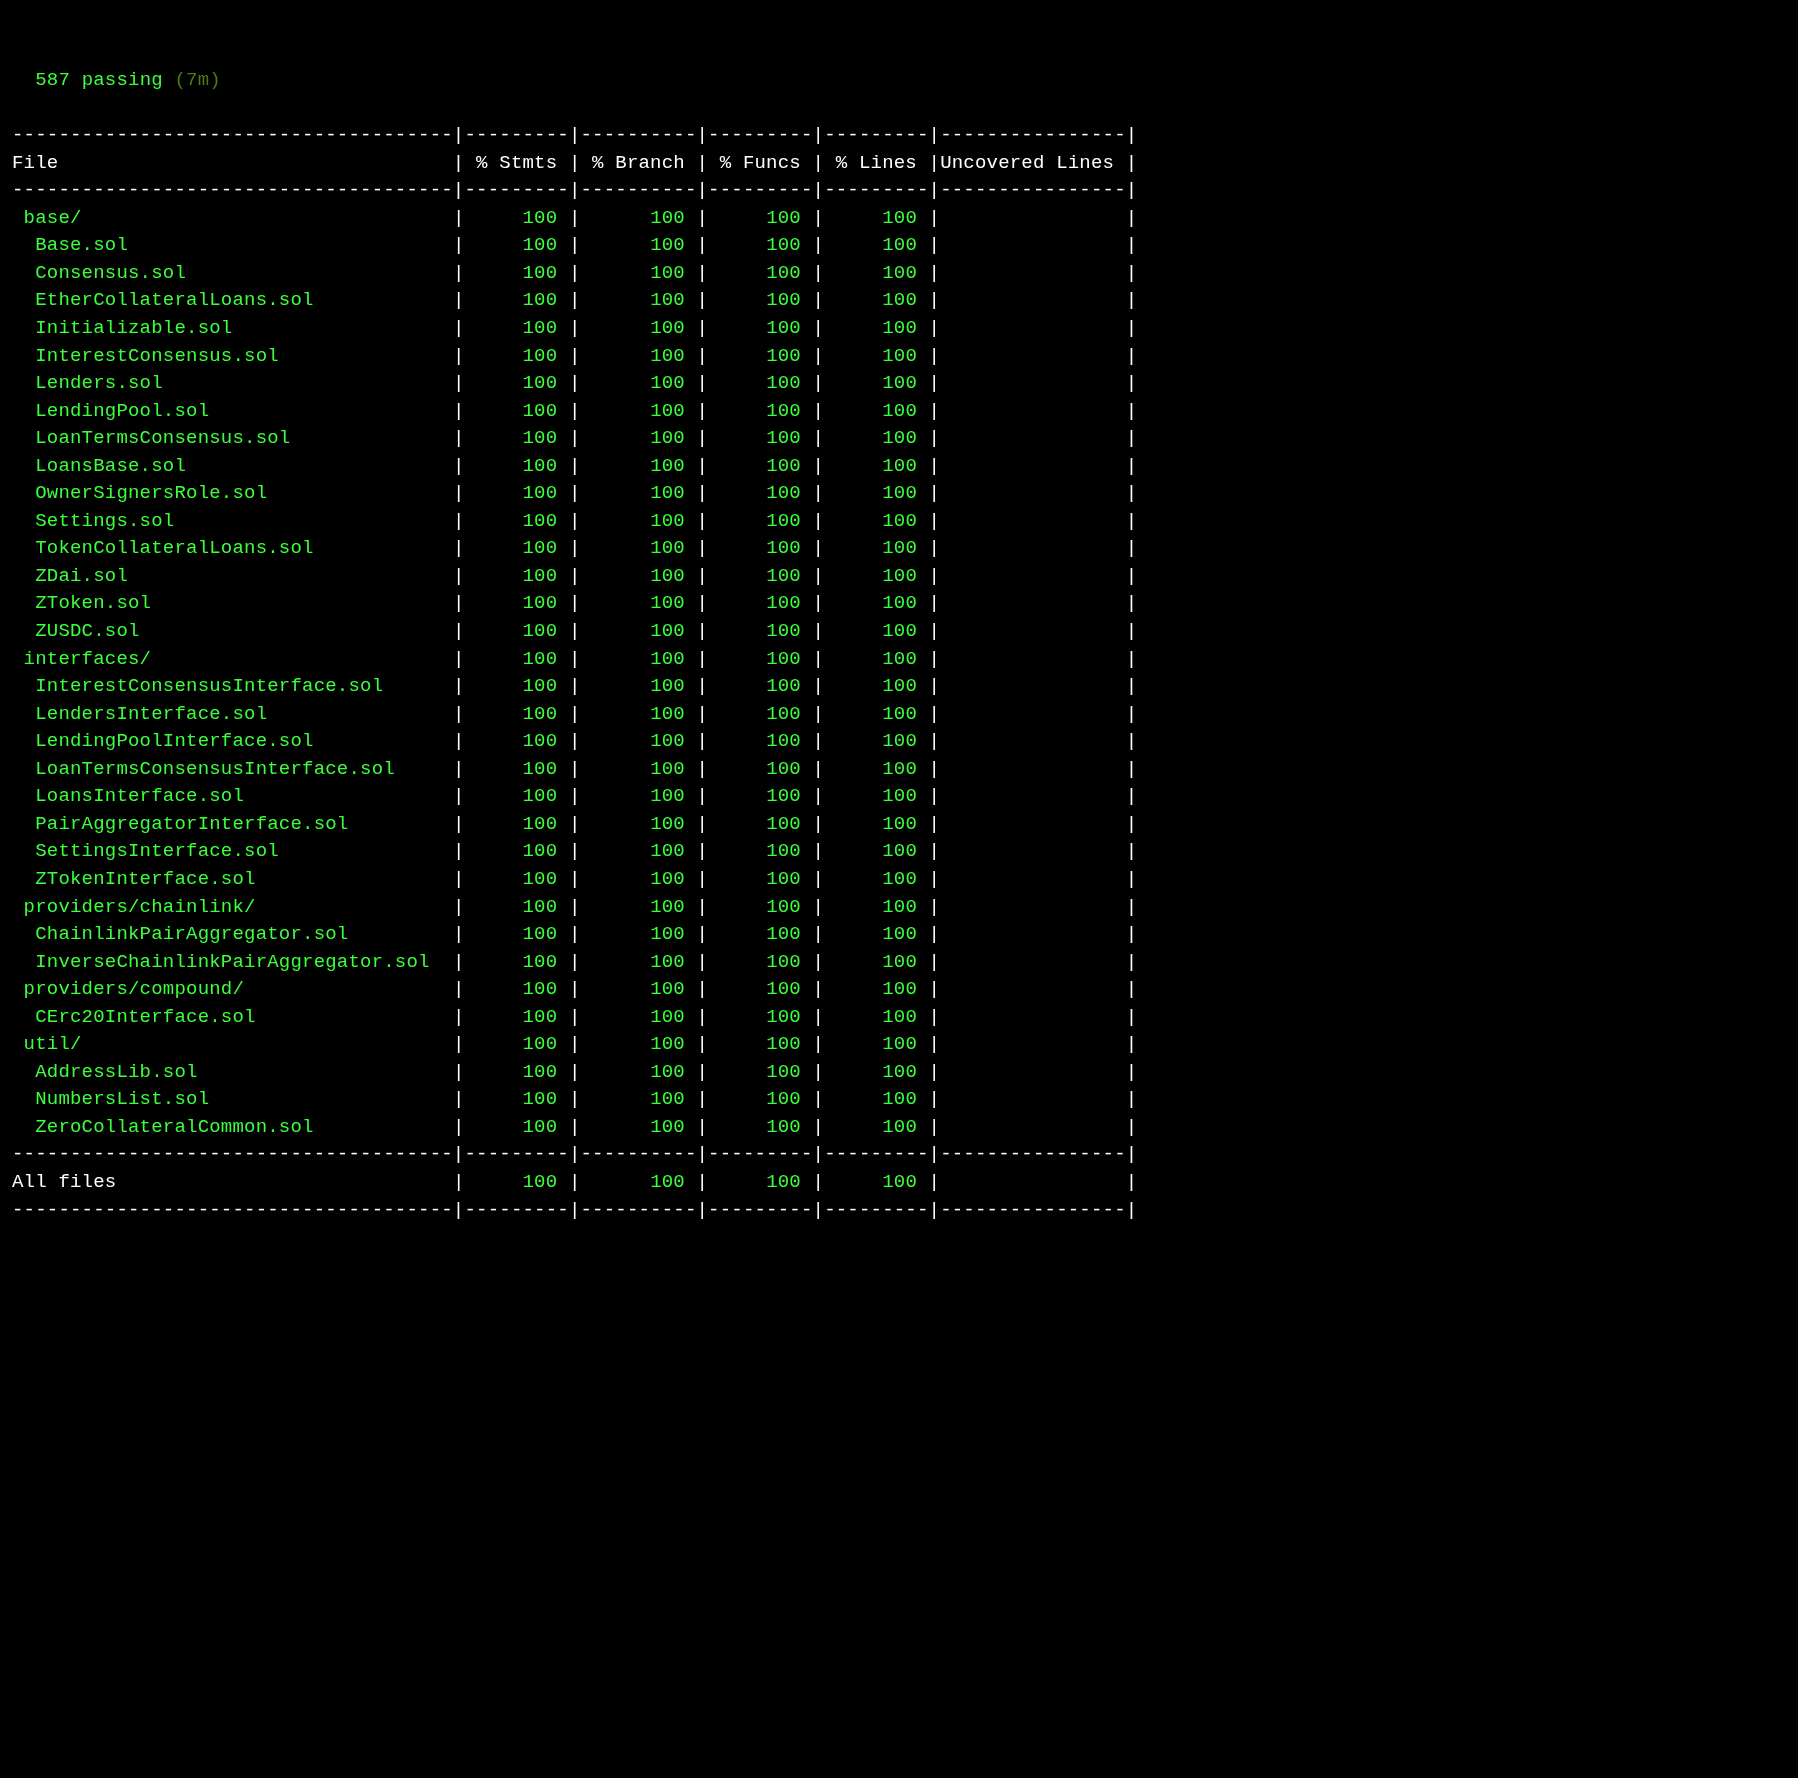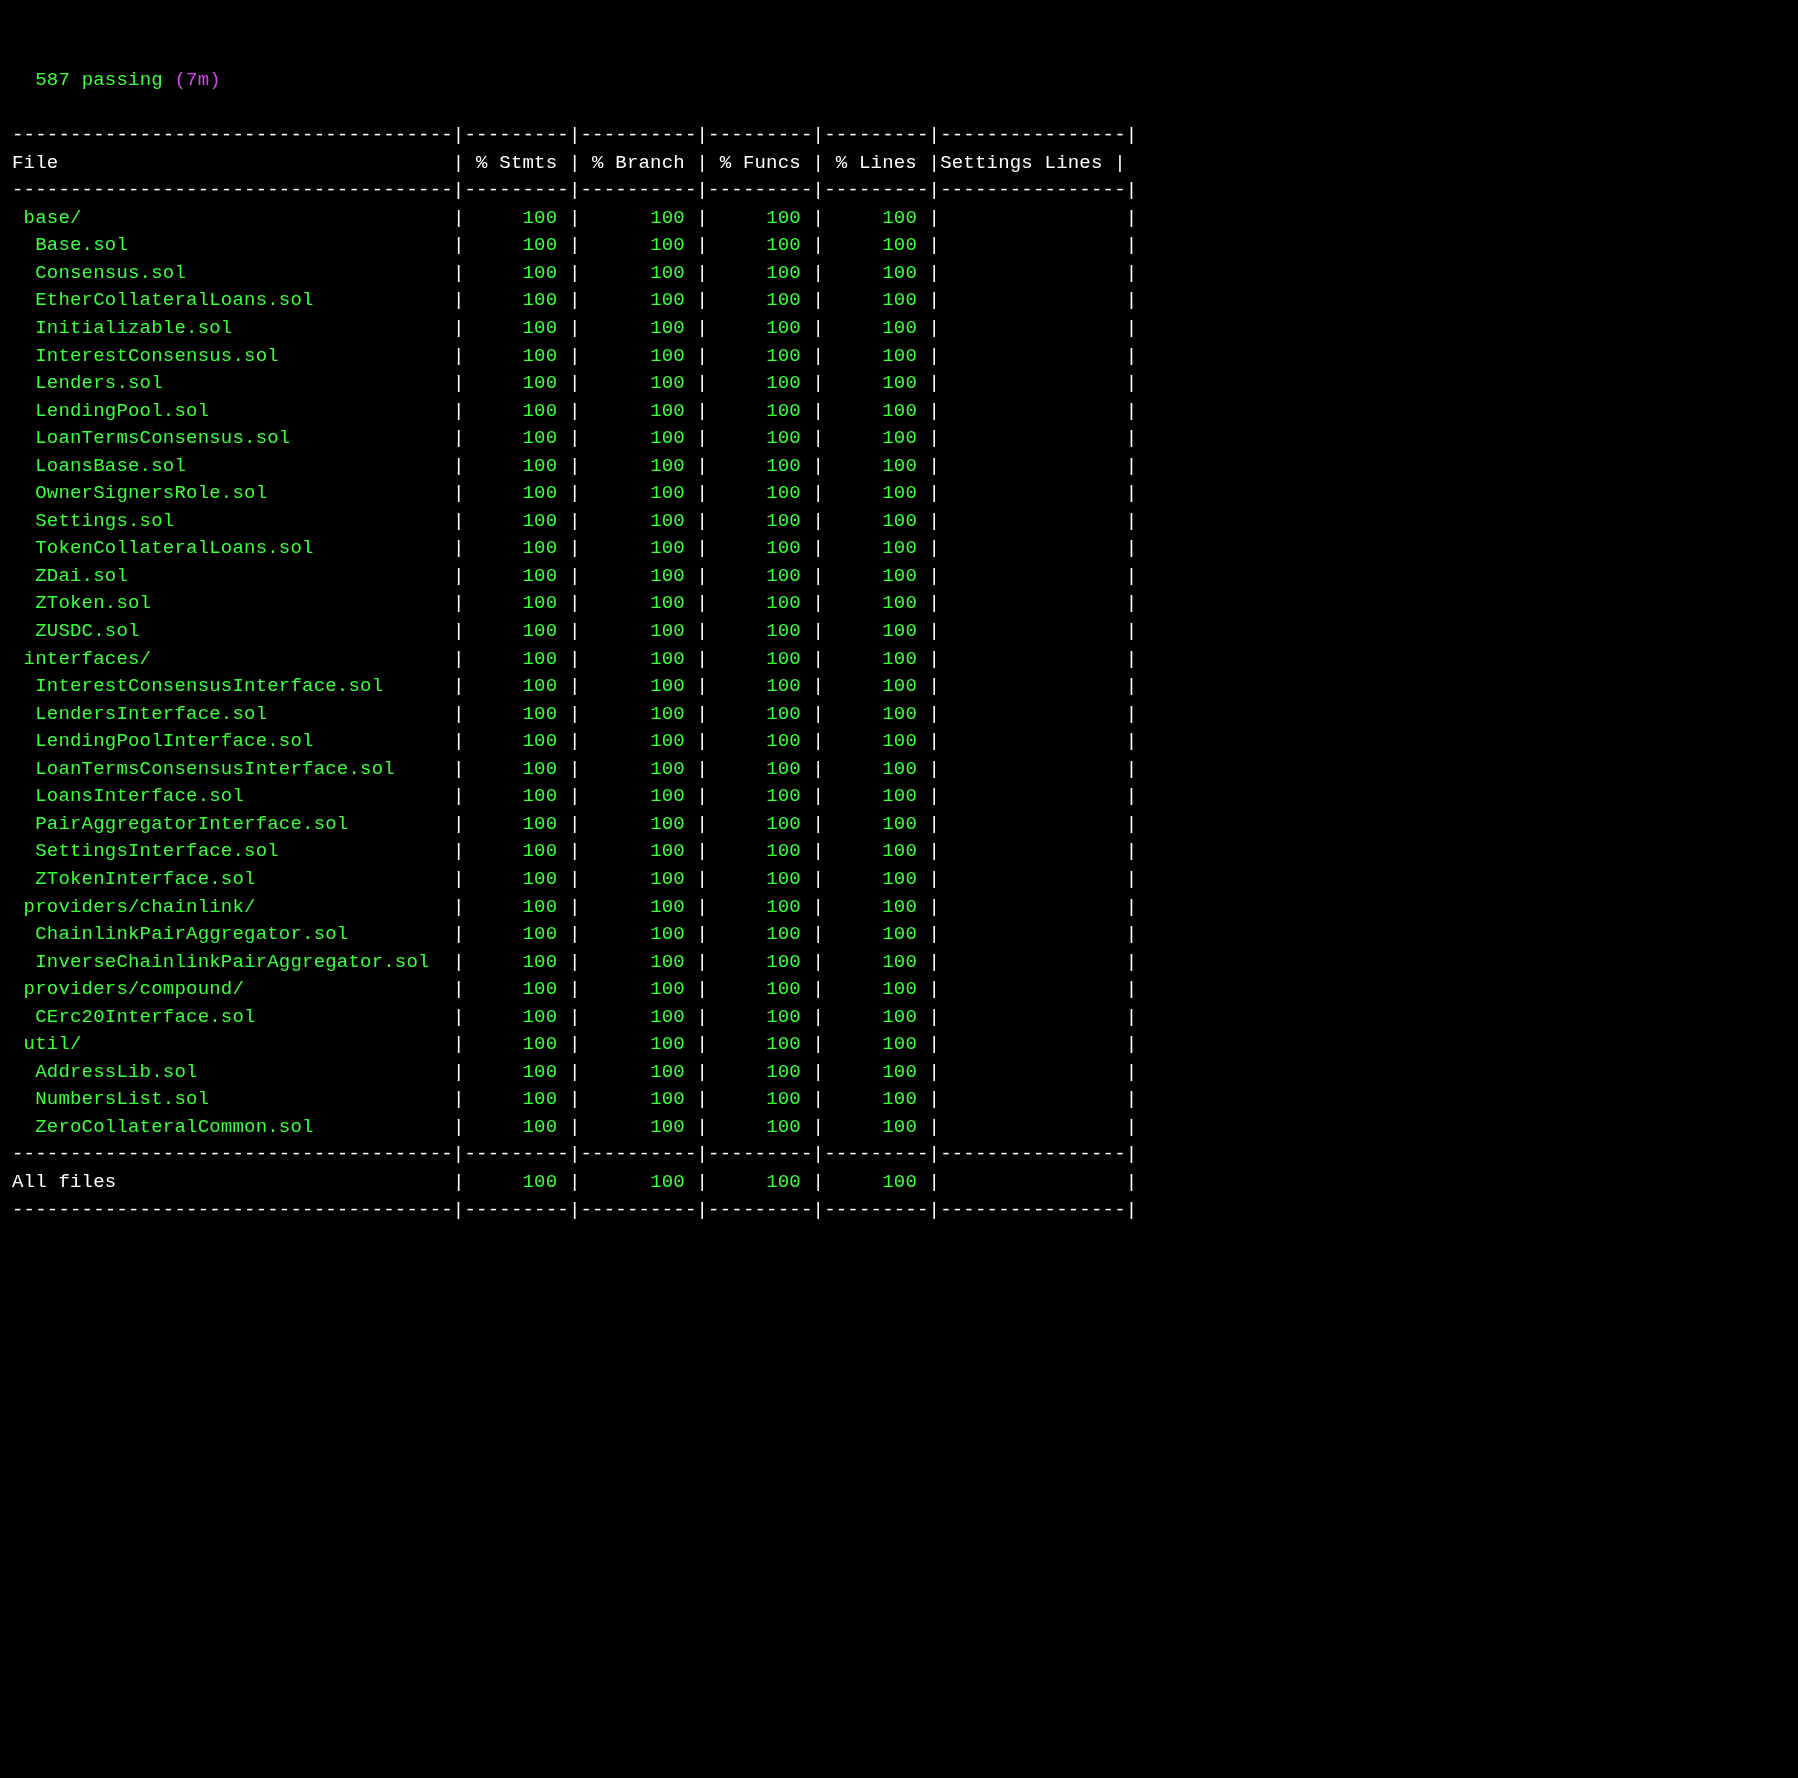--- a/index.html
+++ b/index.html
@@ -7,30 +7,30 @@
     color: #ffffff;
     font-family: "Menlo", "Consolas", "Courier New", monospace;
     font-size: 19px;
     line-height: 1.45;
     margin: 0;
     padding: 12px;
     white-space: pre;
     letter-spacing: 0.2px;
   }
   .green { color: #3cff3c; }
-  .dim { color: #d946ef; }
+  .dim { color: #4d7c0f; }
   .white { color: #ffffff; }
 </style>
 </head>
 <body>
 
 <div id="root">  <span class="green">587 passing</span> <span class="dim">(7m)</span>
 
 <span class="white">--------------------------------------|---------|----------|---------|---------|----------------|</span>
-<span class="white">File                                  | % Stmts | % Branch | % Funcs | % Lines |Settings Lines |</span>
+<span class="white">File                                  | % Stmts | % Branch | % Funcs | % Lines |Uncovered Lines |</span>
 <span class="white">--------------------------------------|---------|----------|---------|---------|----------------|</span>
 <span><span class="green"> base/                                </span><span class="white">|</span><span class="green">     100 </span><span class="white">|</span><span class="green">      100 </span><span class="white">|</span><span class="green">     100 </span><span class="white">|</span><span class="green">     100 </span><span class="white">|</span><span class="green">                </span><span class="white">|</span></span>
 <span><span class="green">  Base.sol                            </span><span class="white">|</span><span class="green">     100 </span><span class="white">|</span><span class="green">      100 </span><span class="white">|</span><span class="green">     100 </span><span class="white">|</span><span class="green">     100 </span><span class="white">|</span><span class="green">                </span><span class="white">|</span></span>
 <span><span class="green">  Consensus.sol                       </span><span class="white">|</span><span class="green">     100 </span><span class="white">|</span><span class="green">      100 </span><span class="white">|</span><span class="green">     100 </span><span class="white">|</span><span class="green">     100 </span><span class="white">|</span><span class="green">                </span><span class="white">|</span></span>
 <span><span class="green">  EtherCollateralLoans.sol            </span><span class="white">|</span><span class="green">     100 </span><span class="white">|</span><span class="green">      100 </span><span class="white">|</span><span class="green">     100 </span><span class="white">|</span><span class="green">     100 </span><span class="white">|</span><span class="green">                </span><span class="white">|</span></span>
 <span><span class="green">  Initializable.sol                   </span><span class="white">|</span><span class="green">     100 </span><span class="white">|</span><span class="green">      100 </span><span class="white">|</span><span class="green">     100 </span><span class="white">|</span><span class="green">     100 </span><span class="white">|</span><span class="green">                </span><span class="white">|</span></span>
 <span><span class="green">  InterestConsensus.sol               </span><span class="white">|</span><span class="green">     100 </span><span class="white">|</span><span class="green">      100 </span><span class="white">|</span><span class="green">     100 </span><span class="white">|</span><span class="green">     100 </span><span class="white">|</span><span class="green">                </span><span class="white">|</span></span>
 <span><span class="green">  Lenders.sol                         </span><span class="white">|</span><span class="green">     100 </span><span class="white">|</span><span class="green">      100 </span><span class="white">|</span><span class="green">     100 </span><span class="white">|</span><span class="green">     100 </span><span class="white">|</span><span class="green">                </span><span class="white">|</span></span>
 <span><span class="green">  LendingPool.sol                     </span><span class="white">|</span><span class="green">     100 </span><span class="white">|</span><span class="green">      100 </span><span class="white">|</span><span class="green">     100 </span><span class="white">|</span><span class="green">     100 </span><span class="white">|</span><span class="green">                </span><span class="white">|</span></span>
 <span><span class="green">  LoanTermsConsensus.sol              </span><span class="white">|</span><span class="green">     100 </span><span class="white">|</span><span class="green">      100 </span><span class="white">|</span><span class="green">     100 </span><span class="white">|</span><span class="green">     100 </span><span class="white">|</span><span class="green">                </span><span class="white">|</span></span>

